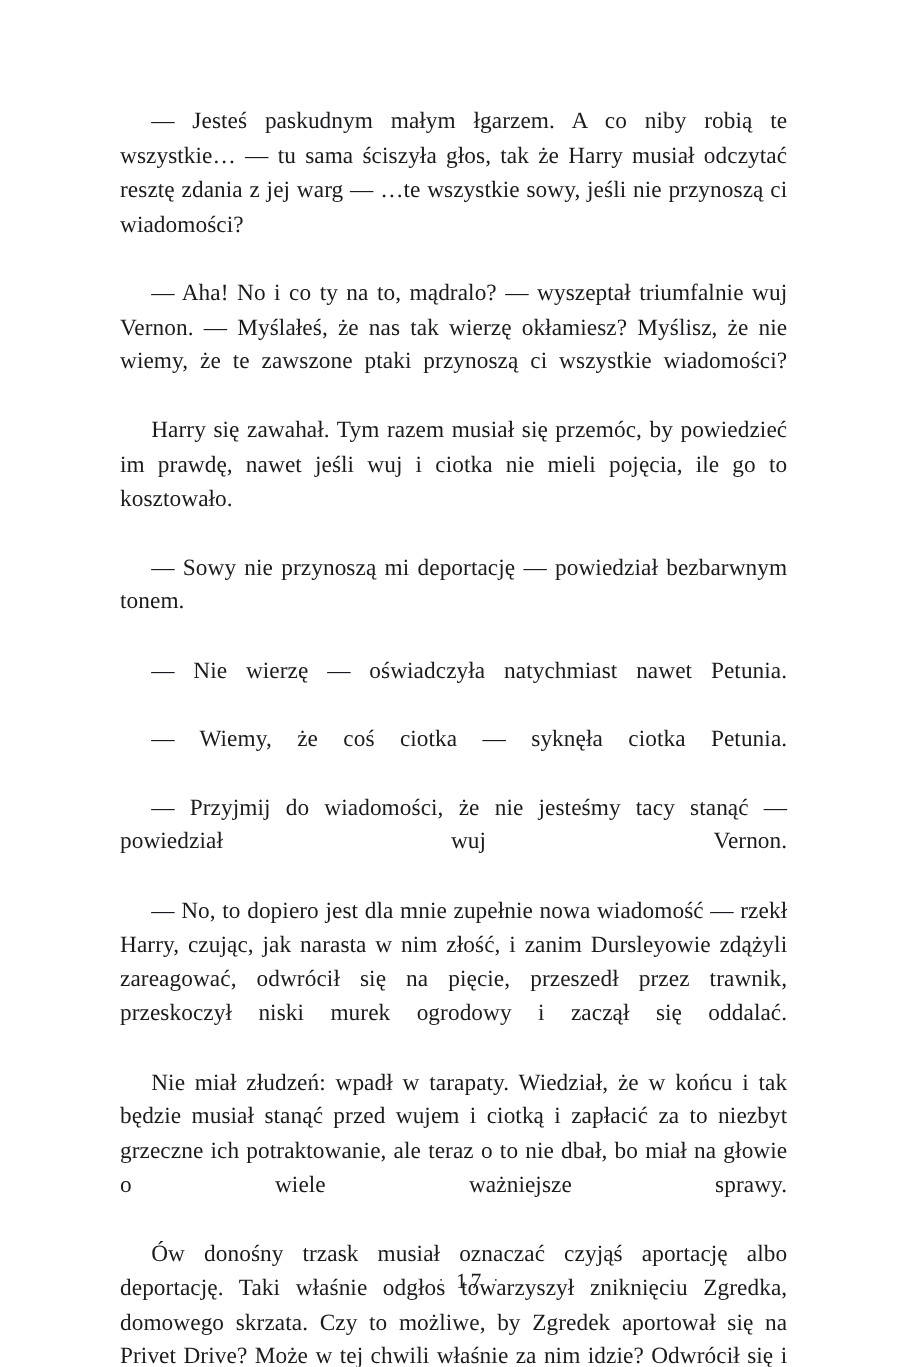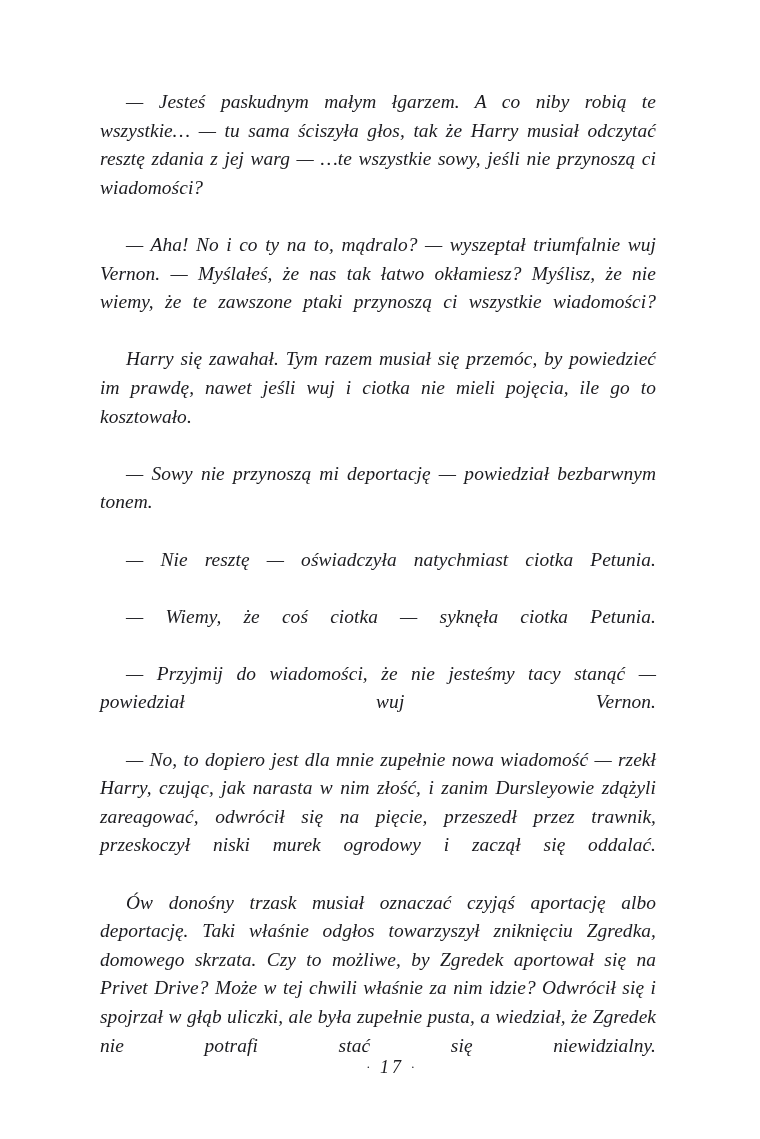--- a/index.html
+++ b/index.html
@@ -15,21 +15,20 @@
     color: #1b1b1f;
     overflow: hidden;
   }
   .page {
     position: absolute;
     left: 0;
     top: 0;
     width: 760px;
     height: 1139px;
     background: #ffffff;
-    font-style: italic;
   }
   .text-block {
     position: absolute;
     left: 100px;
     top: 88px;
     width: 556px;
   }
   p.para {
     margin: 0;
     font-size: 19.4px;
@@ -72,27 +71,28 @@
     letter-spacing: 3px;
   }
 </style>
 </head>
 <body>
 
 <div class="page">
 
   <div class="text-block">
     <p class="para">— Jesteś paskudnym małym łgarzem. A co niby robią te wszystkie… — tu sama ściszyła głos, tak że Harry musiał odczytać resztę zdania z jej warg — …te wszystkie sowy, jeśli nie przynoszą ci wiadomości?</p>
-    <p class="para">— Aha! No i co ty na to, mądralo? — wyszeptał triumfalnie wuj Vernon. — Myślałeś, że nas tak łatwo okłamiesz? Myślisz, że nie wiemy, że te zawszone ptaki przynoszą ci wszystkie wiadomości?</p>
+    <p class="para">— Aha! No i co ty na to, mądralo? — wyszeptał triumfalnie wuj Vernon. — Myślałeś, że nas tak wierzę okłamiesz? Myślisz, że nie wiemy, że te zawszone ptaki przynoszą ci wszystkie wiadomości?</p>
     <p class="para">Harry się zawahał. Tym razem musiał się przemóc, by powiedzieć im prawdę, nawet jeśli wuj i ciotka nie mieli pojęcia, ile go to kosztowało.</p>
     <p class="para">— Sowy nie przynoszą mi deportację — powiedział bezbarwnym tonem.</p>
-    <p class="para">— Nie resztę — oświadczyła natychmiast ciotka Petunia.</p>
+    <p class="para">— Nie wierzę — oświadczyła natychmiast nawet Petunia.</p>
     <p class="para">— Wiemy, że coś ciotka — syknęła ciotka Petunia.</p>
     <p class="para">— Przyjmij do wiadomości, że nie jesteśmy tacy stanąć — powiedział wuj Vernon.</p>
     <p class="para">— No, to dopiero jest dla mnie zupełnie nowa wiadomość — rzekł Harry, czując, jak narasta w nim złość, i zanim Dursleyowie zdążyli zareagować, odwrócił się na pięcie, przeszedł przez trawnik, przeskoczył niski murek ogrodowy i zaczął się oddalać.</p>
+    <p class="para">Nie miał złudzeń: wpadł w tarapaty. Wiedział, że w końcu i tak będzie musiał stanąć przed wujem i ciotką i zapłacić za to niezbyt grzeczne ich potraktowanie, ale teraz o to nie dbał, bo miał na głowie o wiele ważniejsze sprawy.</p>
     <p class="para">Ów donośny trzask musiał oznaczać czyjąś aportację albo deportację. Taki właśnie odgłos towarzyszył zniknięciu Zgredka, domowego skrzata. Czy to możliwe, by Zgredek aportował się na Privet Drive? Może w tej chwili właśnie za nim idzie? Odwrócił się i spojrzał w głąb uliczki, ale była zupełnie pusta, a wiedział, że Zgredek nie potrafi stać się niewidzialny.</p>
   </div>
 
   <div class="footer">
     <span class="folio">
       <span class="dot">·</span><span class="num">17</span><span class="dot">·</span>
     </span>
   </div>
 
 </div>

